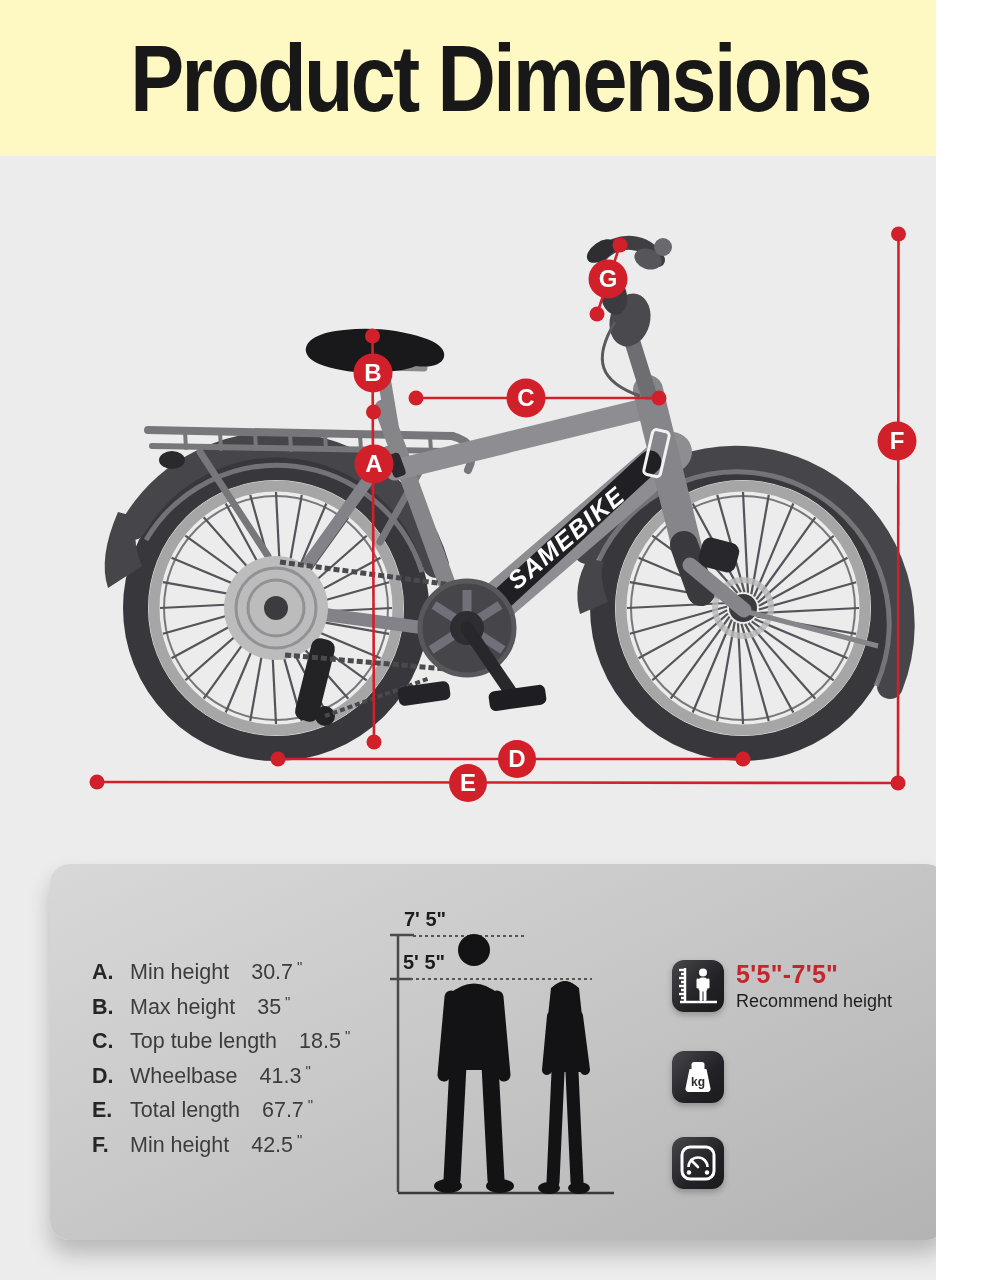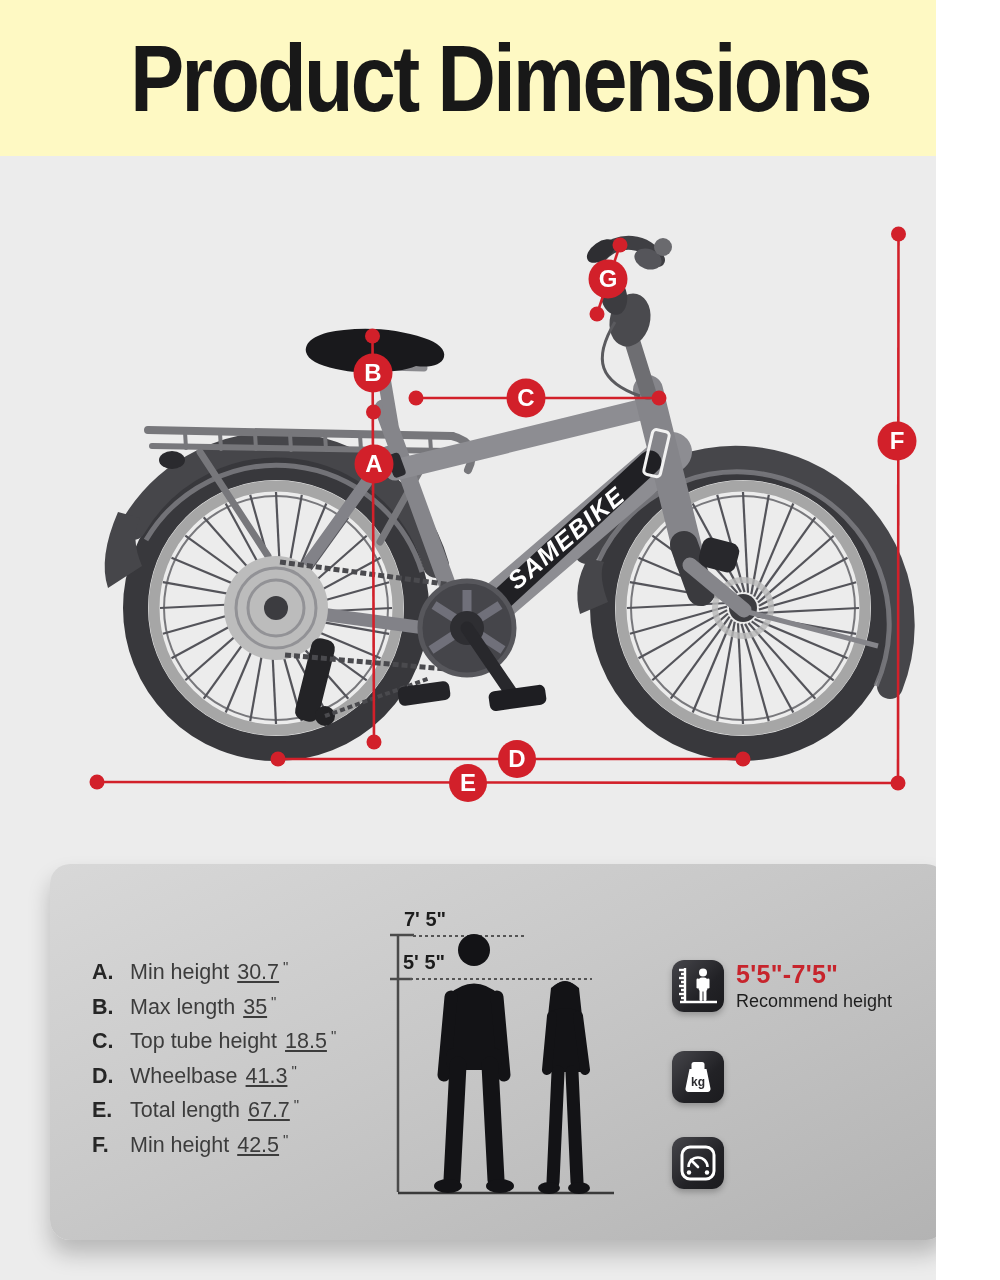--- a/index.html
+++ b/index.html
@@ -16,21 +16,21 @@
   .spokes{stroke:#54545a;stroke-width:2.2;}
   .marker-line{stroke:#d2202a;stroke-width:2.6;fill:none;}
   .marker-dot{fill:#d2202a;}
   .marker-circle{fill:#d2202a;}
   .marker-letter{fill:#ffffff;font-size:24px;font-weight:bold;text-anchor:middle;}
   .hc-label{fill:#1c1c1c;font-size:20px;font-weight:bold;}
   .silhouette{fill:#131316;stroke:#131316;}
   .spec-list{position:absolute;left:92px;top:960px;z-index:4;}
   .spec-row{display:flex;align-items:baseline;height:34.5px;font-size:21.5px;color:#3c3c3c;}
   .spec-letter{font-weight:bold;color:#262626;width:38px;flex:0 0 38px;}
-  .spec-value{margin-left:8px;text-decoration:underline;}
+  .spec-value{margin-left:22px;}
   .spec-unit{font-size:15px;position:relative;top:-7px;margin-left:4px;}
   .badges{position:absolute;left:672px;top:960px;width:260px;z-index:4;}
   .badge{position:absolute;left:0;display:flex;align-items:flex-start;}
   .badge-1{top:0;}
   .badge-2{top:91px;text-align:center;}
   .badge-3{top:177px;}
   .badge-icon{width:52px;height:52px;border-radius:12px;flex:0 0 52px;
         background:linear-gradient(135deg,#46464b 0%,#222226 60%,#1b1b1e 100%);
         box-shadow:0 3px 6px rgba(0,0,0,0.25);}
   .badge-text{margin-left:12px;padding-top:1px;}
@@ -303,27 +303,27 @@
 
   <div class="spec-list">
     <div class="spec-row">
       <span class="spec-letter">A.</span>
       <span class="spec-label">Min height</span>
       <span class="spec-value">30.7</span>
       <span class="spec-unit">"</span>
     </div>
     <div class="spec-row">
       <span class="spec-letter">B.</span>
-      <span class="spec-label">Max length</span>
+      <span class="spec-label">Max height</span>
       <span class="spec-value">35</span>
       <span class="spec-unit">"</span>
     </div>
     <div class="spec-row">
       <span class="spec-letter">C.</span>
-      <span class="spec-label">Top tube height</span>
+      <span class="spec-label">Top tube length</span>
       <span class="spec-value">18.5</span>
       <span class="spec-unit">"</span>
     </div>
     <div class="spec-row">
       <span class="spec-letter">D.</span>
       <span class="spec-label">Wheelbase</span>
       <span class="spec-value">41.3</span>
       <span class="spec-unit">"</span>
     </div>
     <div class="spec-row">

